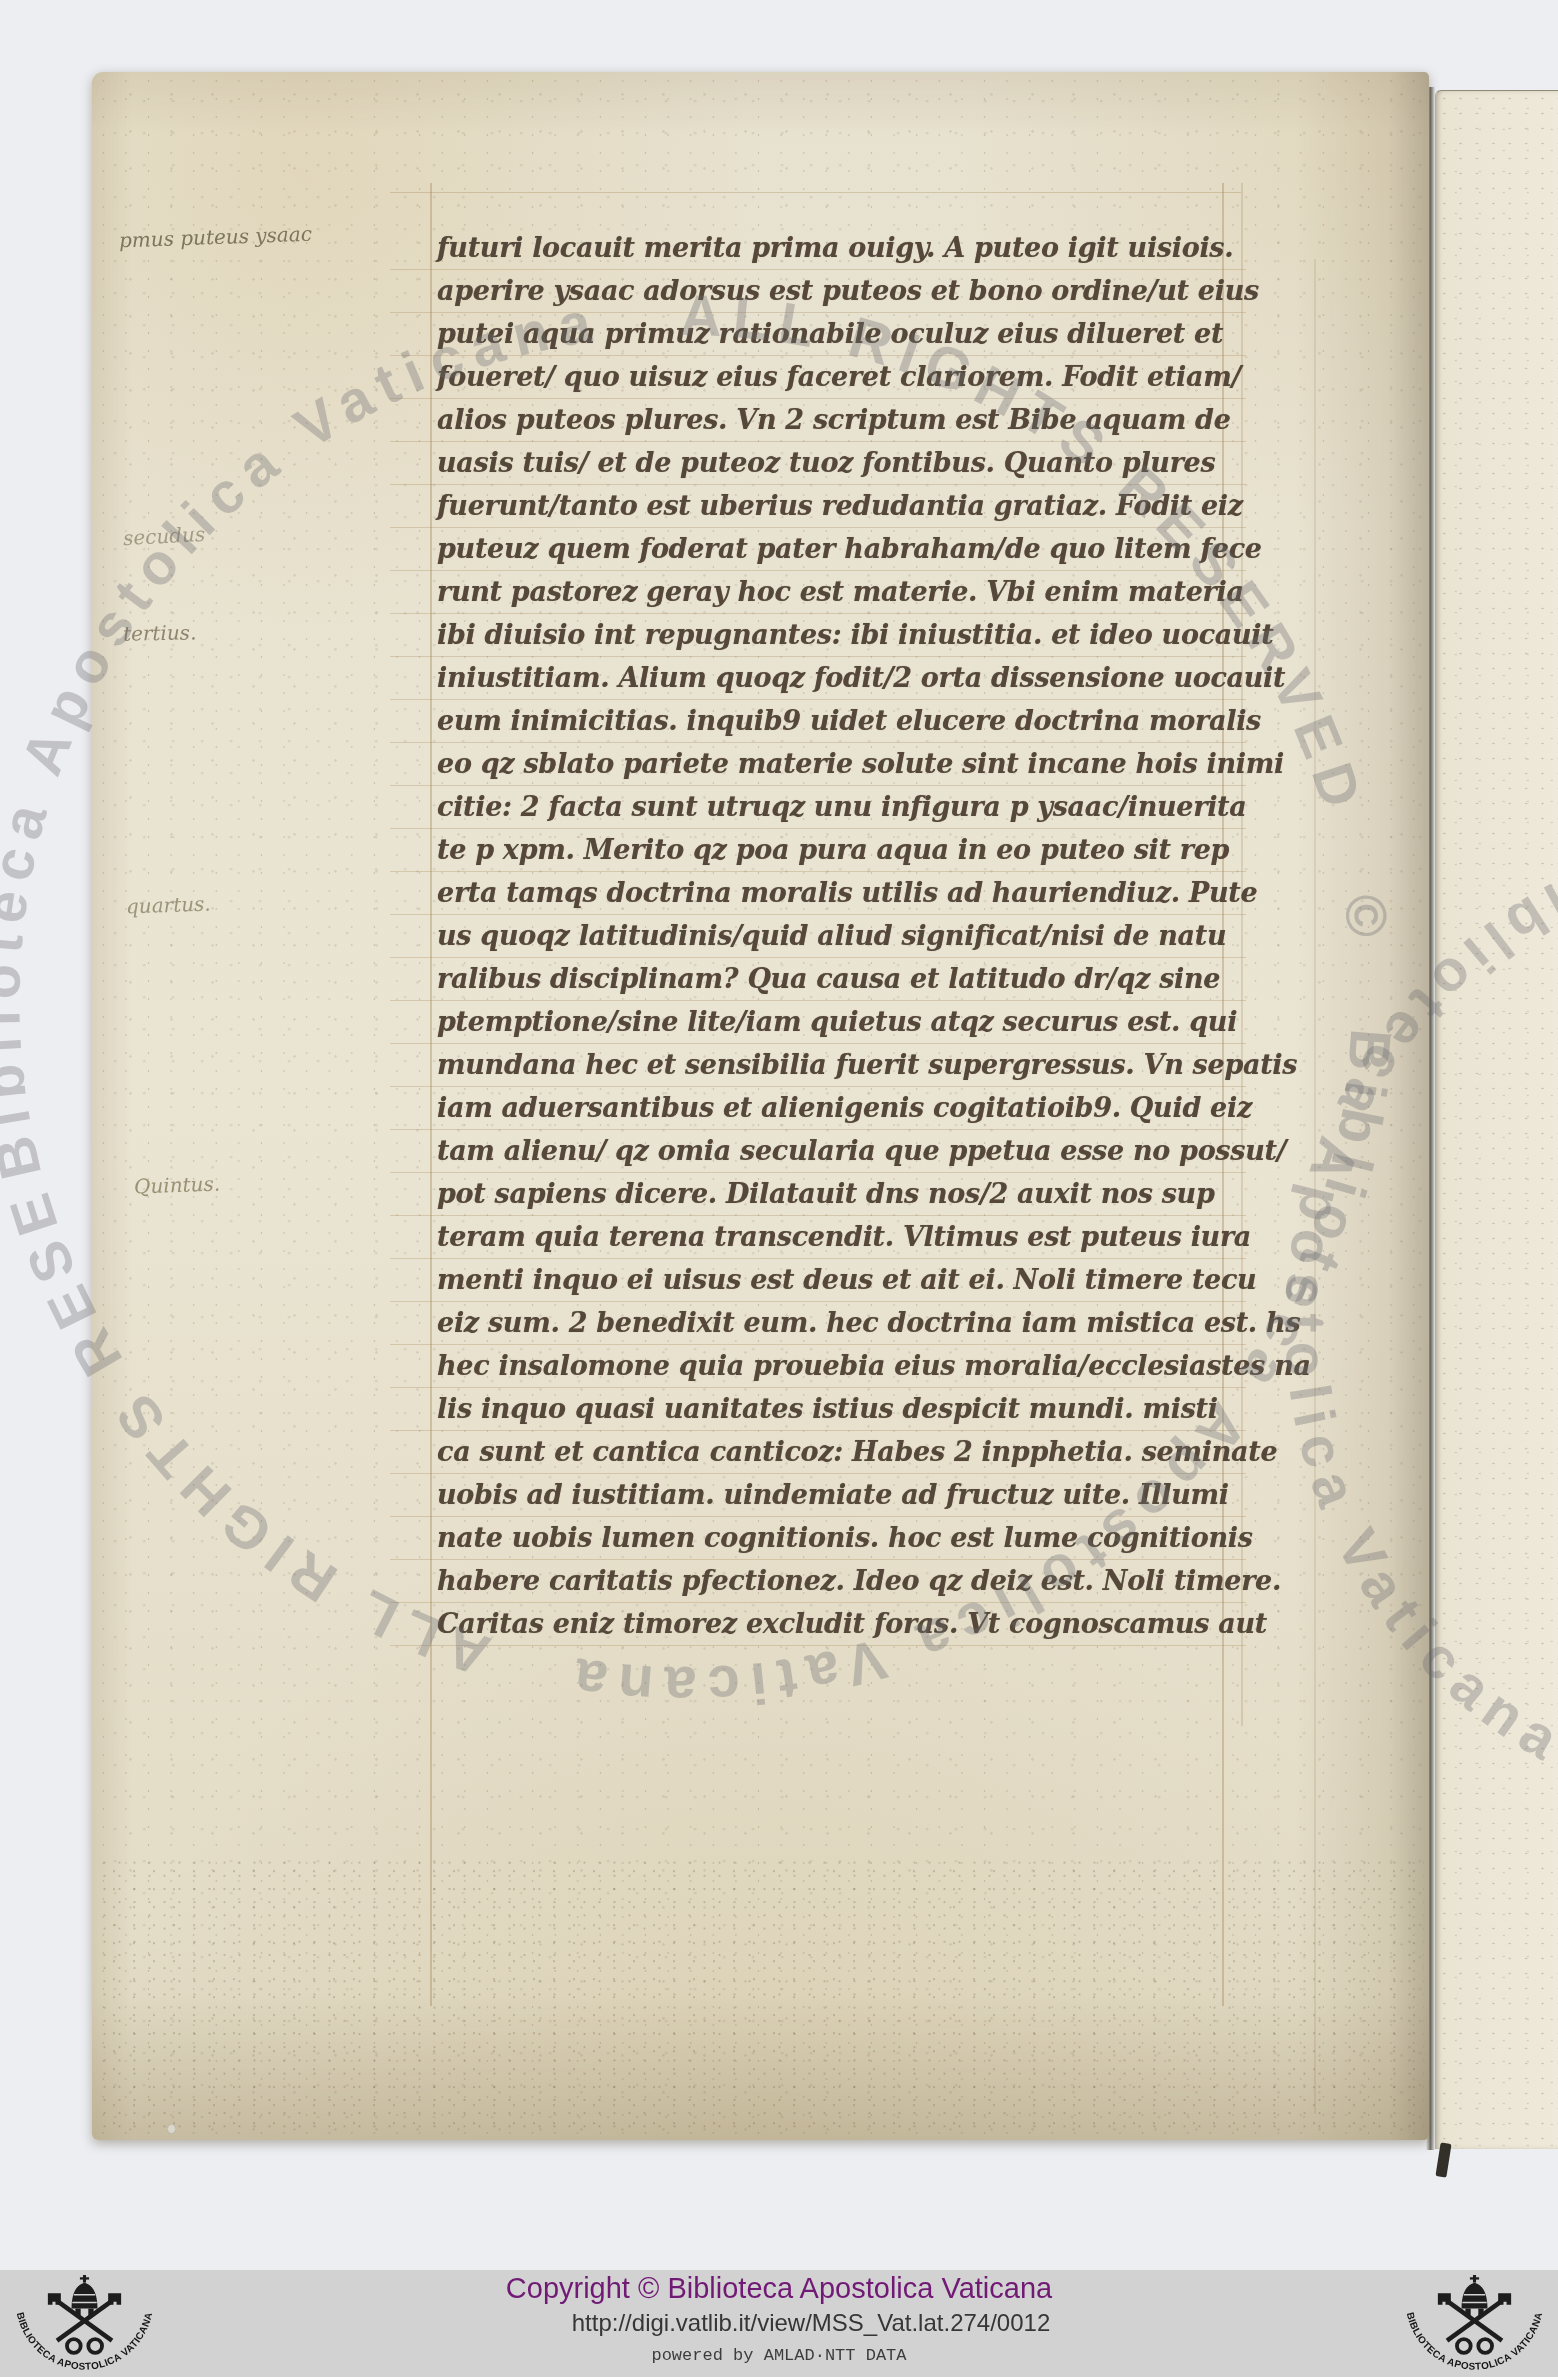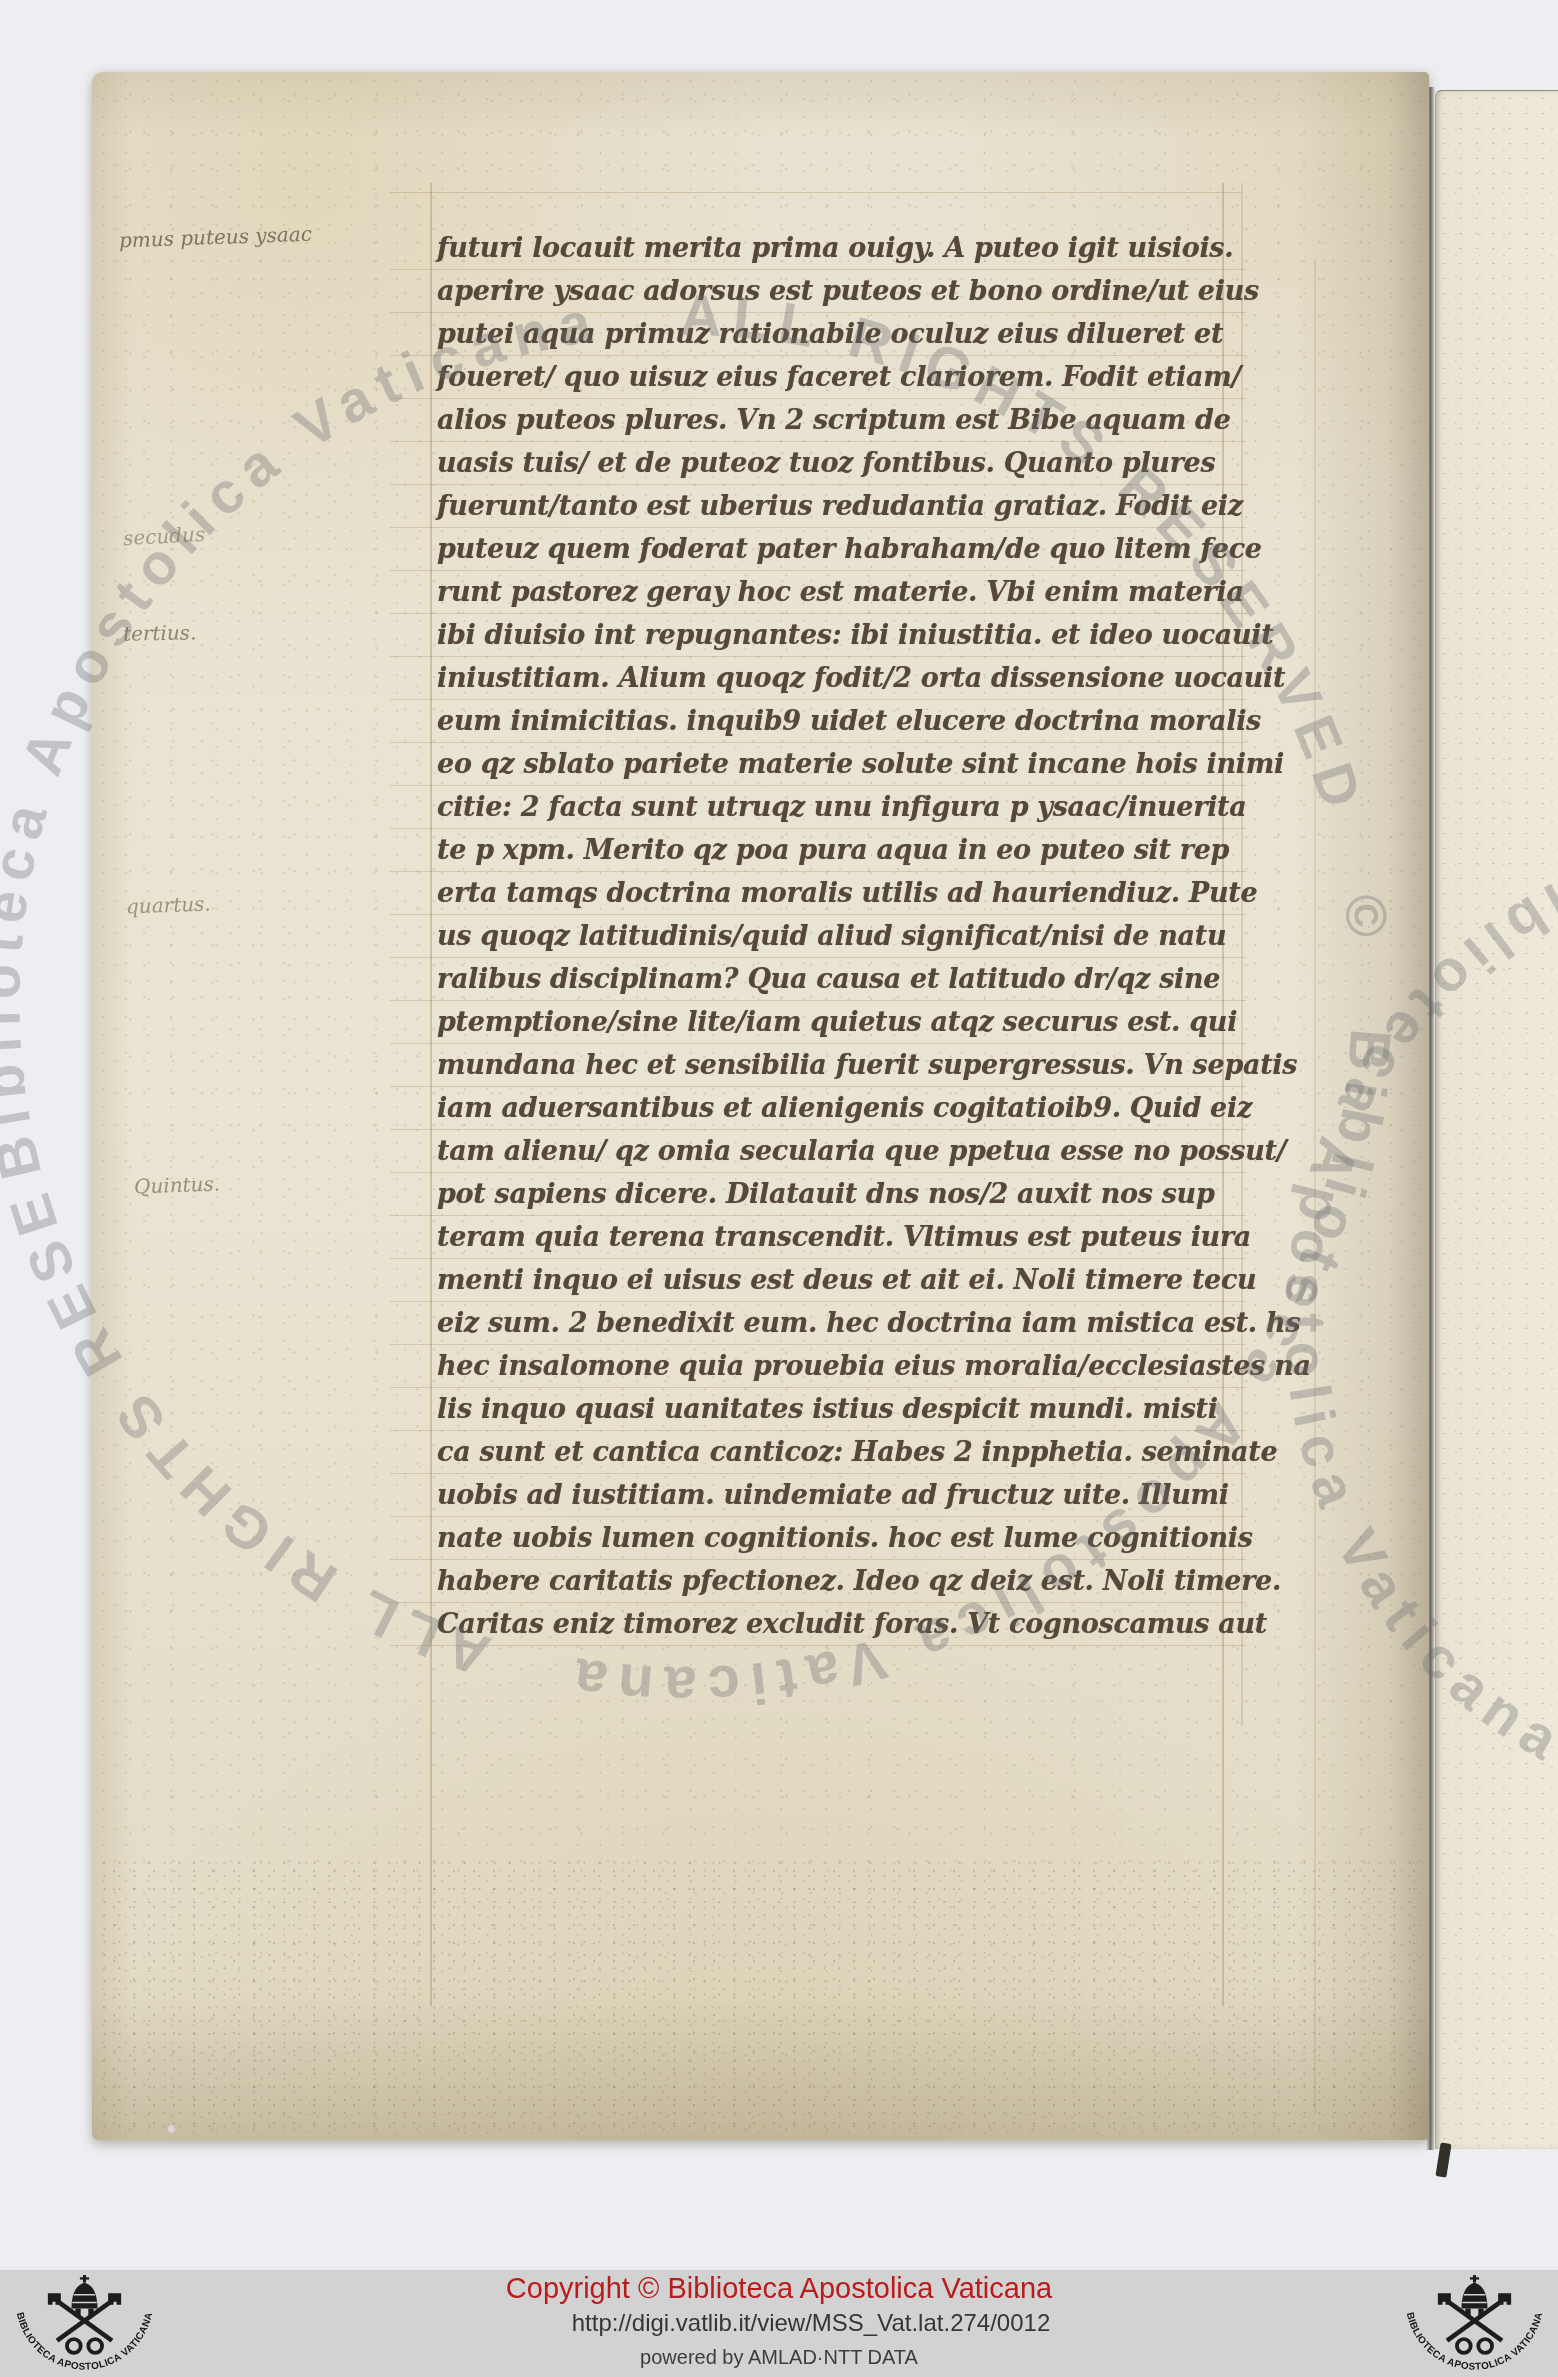--- a/index.html
+++ b/index.html
@@ -78,23 +78,23 @@
       radial-gradient(rgba(120,100,70,.22) 0.9px, transparent 1.3px);
     background-size:16.4px 15px,24px 21px;background-position:0 0,7.8px 7px;}
   .page-gap{position:absolute;left:1426px;top:87px;width:8.6px;height:2063px;
     background:linear-gradient(to right,rgba(80,75,60,0),rgba(62,58,44,.7),rgba(80,75,60,0));}
   .page-wedge{position:absolute;left:1438px;top:2143px;width:11px;height:34px;
     background:#33302a;transform:rotate(9deg);border-radius:2.3px;}
 
   
   .footer{position:absolute;left:0;top:2270px;width:1558px;height:108px;background:#d2d2d2;}
   .f-line{position:absolute;left:0;width:1558px;text-align:center;white-space:nowrap;}
-  .f-copyright{top:1.6px;font-size:29px;color:#b91c1c;}
+  .f-copyright{top:1.6px;font-size:29px;color:#701a75;}
   .f-url{top:39px;font-size:24px;color:#363636;margin-left:32px;}
-  .f-powered{top:76px;font-size:20px;color:#3d3d3d;}
+  .f-powered{top:76px;font-size:17px;color:#3d3d3d;font-family:Liberation Mono, monospace;}
   .logo{position:absolute;top:4.7px;}
   .logo-left{left:7.8px;}
   .logo-right{left:1398px;}
   .logo-arc{font-family:"Liberation Sans",sans-serif;font-weight:700;font-size:13px;
     letter-spacing:.5px;fill:#161616;}
 </style>
 </head>
 <body>
 
 <div class="stage">

